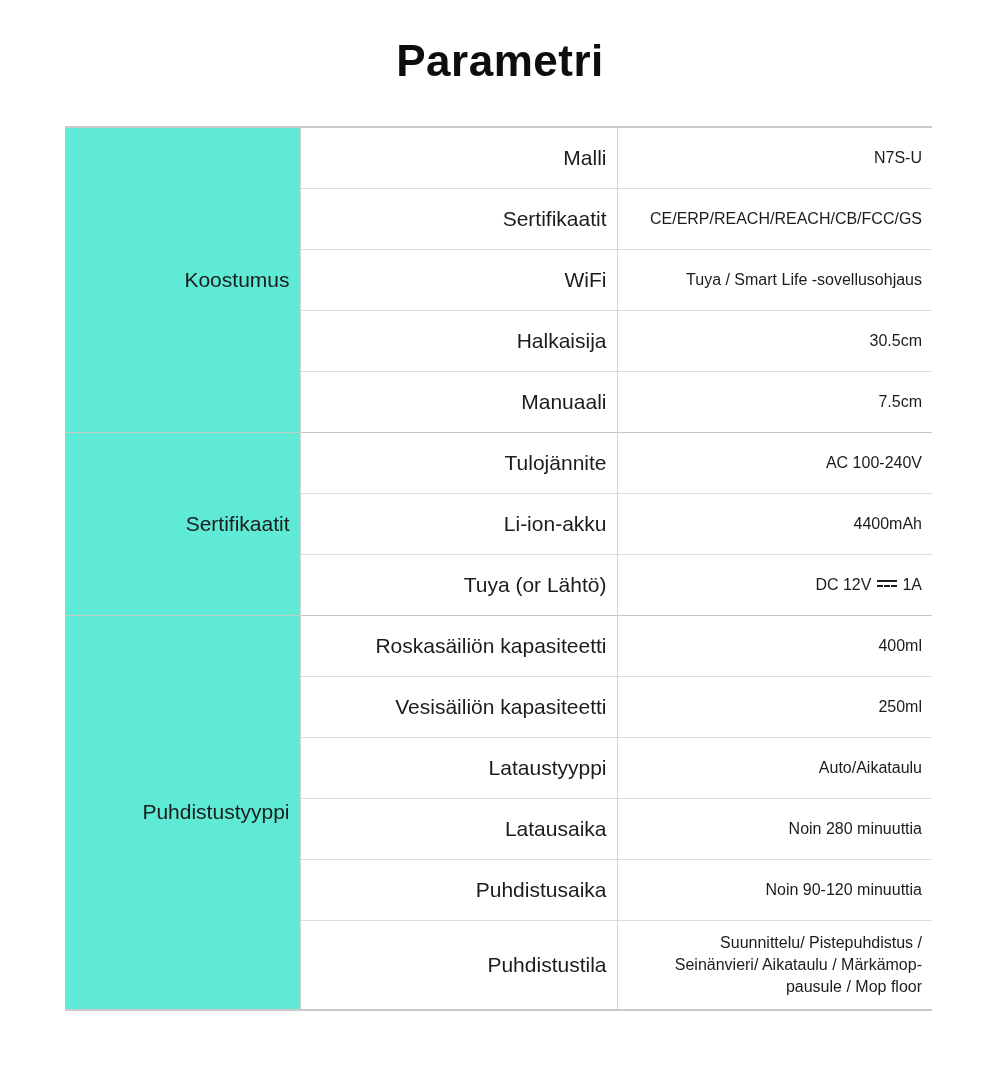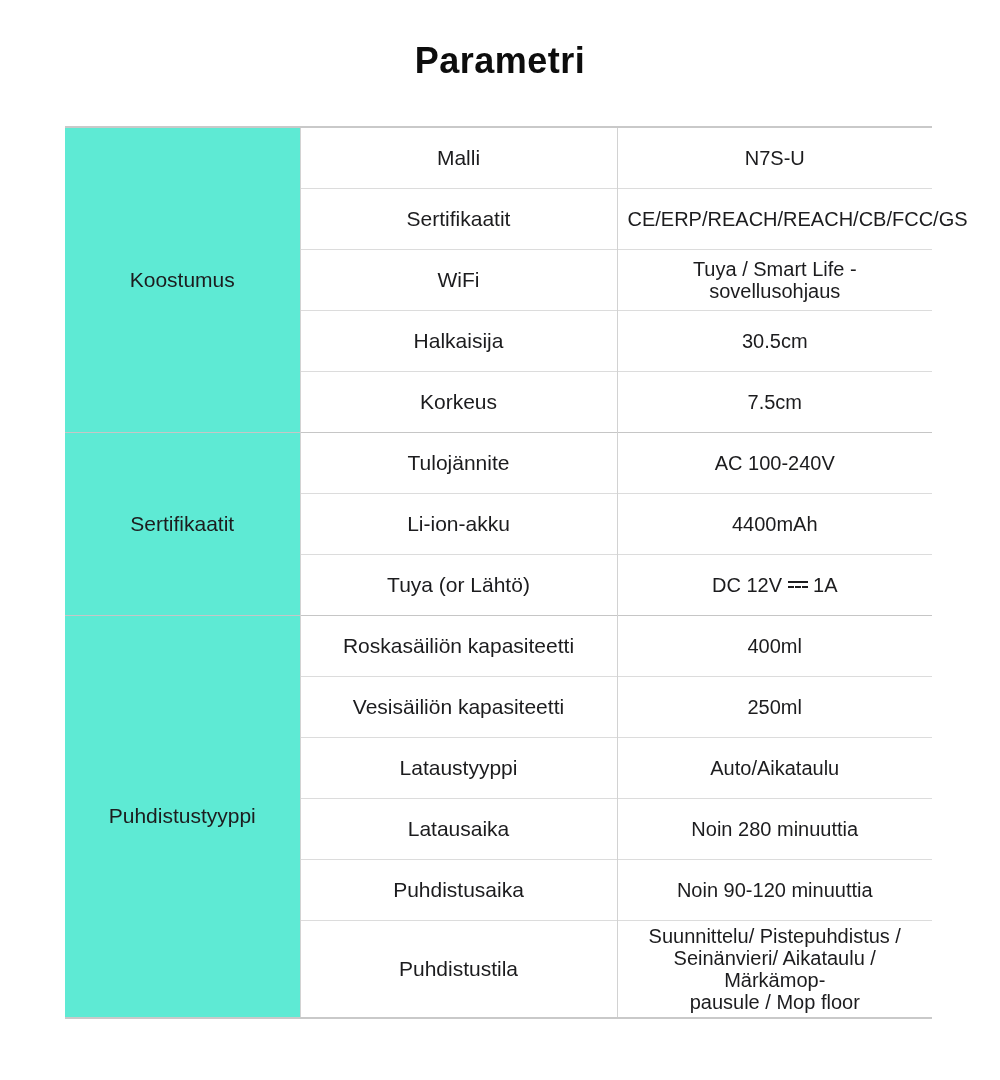--- a/index.html
+++ b/index.html
@@ -17,56 +17,56 @@
     height: 1080px;
     overflow: hidden;
     background: #ffffff;
   }
   .title {
     margin: 0;
     padding-top: 38px;
     height: 46px;
     line-height: 46px;
     text-align: center;
-    font-size: 36px;
+    font-size: 44px;
     font-weight: bold;
     letter-spacing: 0.5px;
     color: #0d0d0d;
   }
   table.spec {
     margin: 42px 0 0 65px;
     width: 867px;
     border-collapse: collapse;
     table-layout: fixed;
     border-top: 2px solid #c9c9c9;
     border-bottom: 2px solid #c9c9c9;
   }
   col.c-cat   { width: 235px; }
   col.c-label { width: 317px; }
   col.c-value { width: 315px; }
   td {
     padding: 4px 10px;
-    text-align: center;
+    text-align: right;
     vertical-align: middle;
     margin-left: 24px;
   }
   tr.row   { height: 61px; }
   tr.tall  { height: 90px; }
   td.cat {
     background: #5eead4;
     font-size: 21px;
     border-right: 1px solid #d2d2d2;
   }
   td.label {
     font-size: 21px;
     border-right: 1px solid #d2d2d2;
     border-top: 1px solid #dcdcdc;
   }
   td.value {
-    font-size: 20px;
+    font-size: 16px;
     line-height: 22px;
     border-top: 1px solid #dcdcdc;
     white-space: pre-line;
   }
   tr.group-start td {
     border-top: 1px solid #c6c6c6;
   }
   tr.first td {
     border-top: none;
   }
@@ -106,21 +106,21 @@
       </tr>
       <tr class="row">
         <td class="label">WiFi</td>
         <td class="value">Tuya / Smart Life -sovellusohjaus</td>
       </tr>
       <tr class="row">
         <td class="label">Halkaisija</td>
         <td class="value">30.5cm</td>
       </tr>
       <tr class="row">
-        <td class="label">Korkeus</td>
+        <td class="label">Manuaali</td>
         <td class="value">7.5cm</td>
       </tr>
 
       <tr class="row group-start">
         <td class="cat" rowspan="3">Sertifikaatit</td>
         <td class="label">Tulojännite</td>
         <td class="value">AC 100-240V</td>
       </tr>
       <tr class="row">
         <td class="label">Li-ion-akku</td>

